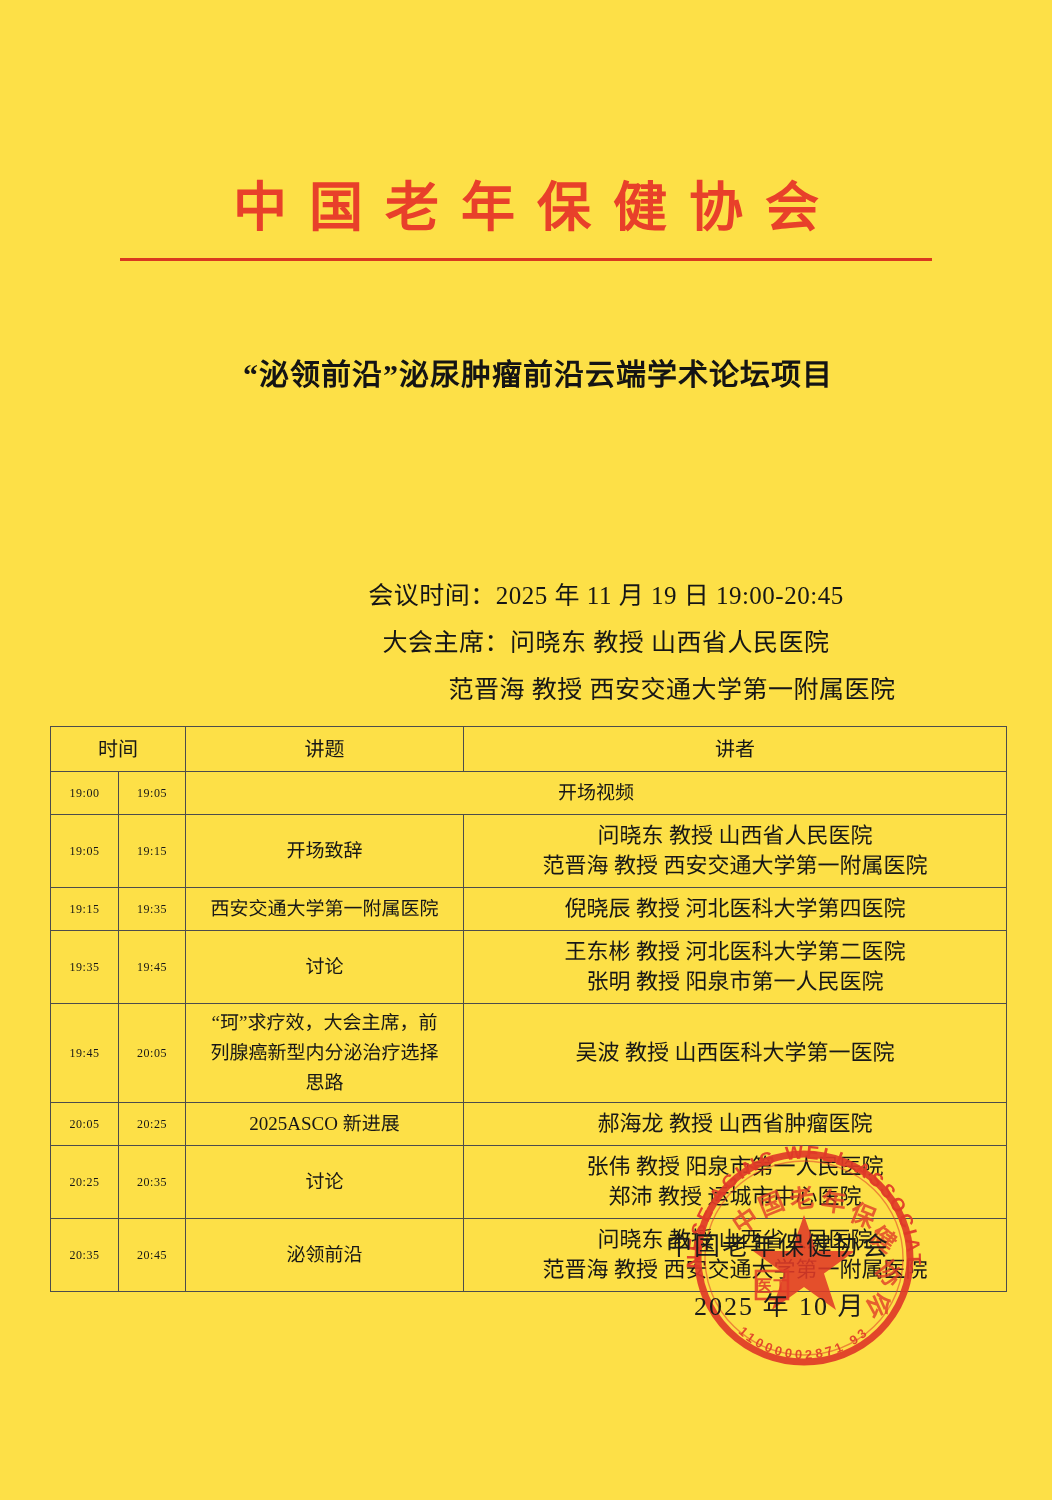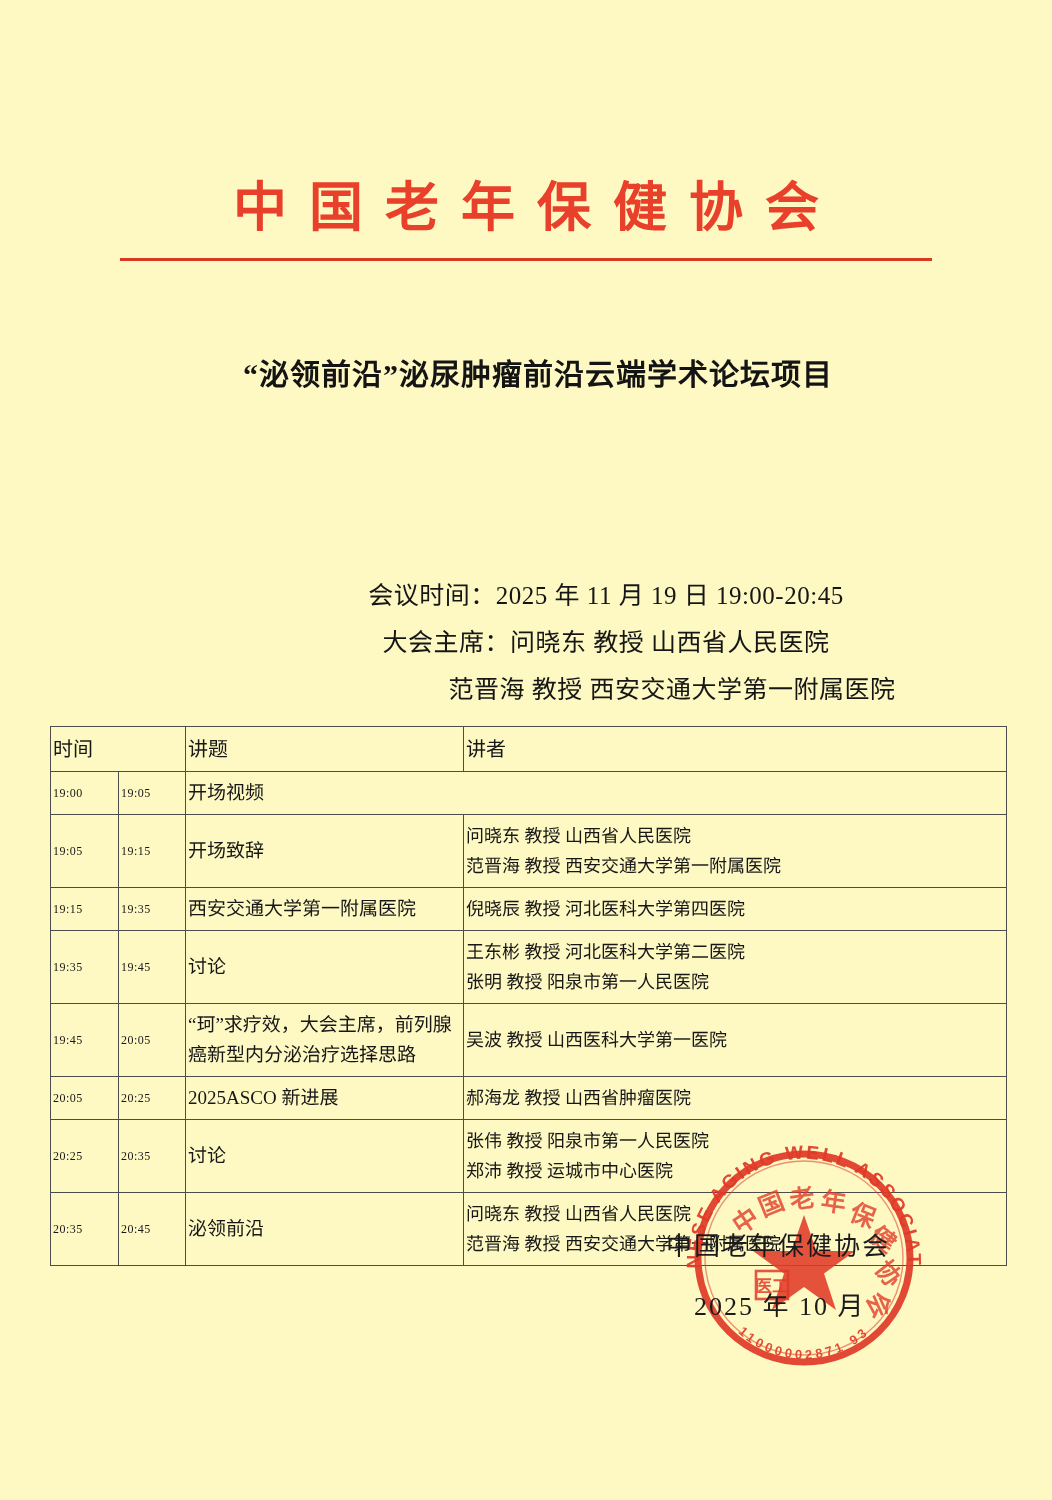--- a/index.html
+++ b/index.html
@@ -9,21 +9,21 @@
     background: #ffffff;
   }
   body {
     font-family: "Liberation Serif", "DejaVu Serif", serif;
     color: #111111;
   }
   .page {
     position: relative;
     width: 1052px;
     height: 1500px;
-    background: #fef9c3;
+    background: #fde047;
     overflow: hidden;
     box-sizing: border-box;
   }
 
   
   .letterhead {
     position: absolute;
     top: 178px;
     left: 0;
     width: 1052px;
@@ -96,38 +96,38 @@
     font-size: 19px;
     color: #171717;
   }
   .agenda col.c-start { width: 68px; }
   .agenda col.c-end   { width: 67px; }
   .agenda col.c-topic { width: 278px; }
   .agenda col.c-spk   { width: 543px; }
 
   .agenda th, .agenda td {
     border: 1px solid #4c4c4c;
-    text-align: left;
+    text-align: center;
     vertical-align: middle;
-    padding: 4px 2px;
+    padding: 4px 18px;
     line-height: 30px;
     font-weight: 400;
   }
   .agenda th {
     height: 36px;
     font-size: 20px;
   }
   .agenda td.time {
     font-family: "Liberation Serif", "DejaVu Serif", serif;
     font-size: 12px;
     letter-spacing: 0.5px;
     white-space: nowrap;
   }
   .agenda td.topic { font-size: 19px; }
-  .agenda td.speaker { font-size: 18px; font-family: Liberation Serif, serif; }
+  .agenda td.speaker { font-size: 22px; font-family: Liberation Serif, serif; }
   .agenda tr.h1 td { height: 34px; }
   .agenda tr.h2 td { height: 64px; }
   .spk-line { display: block; white-space: nowrap; }
 
   
   .seal-area {
     position: absolute;
     top: 1145px;
     left: 668px;
     width: 290px;

